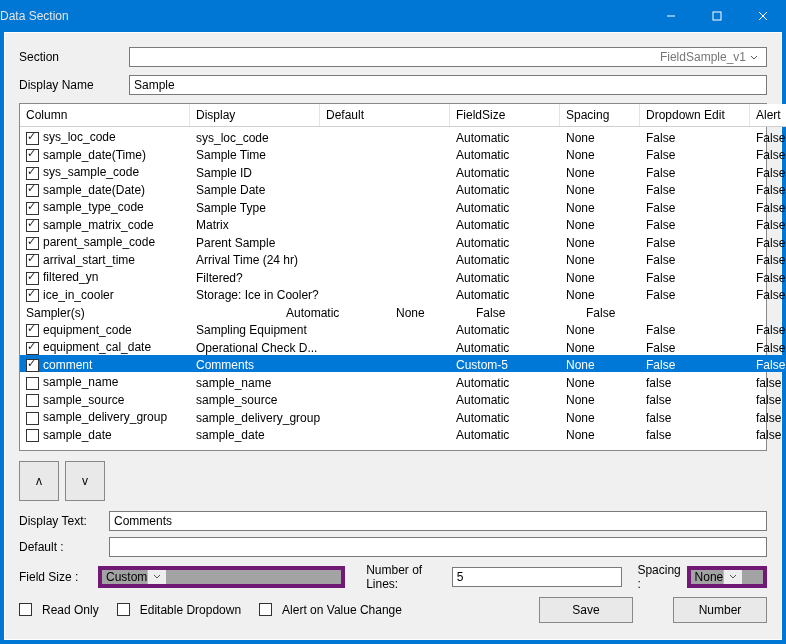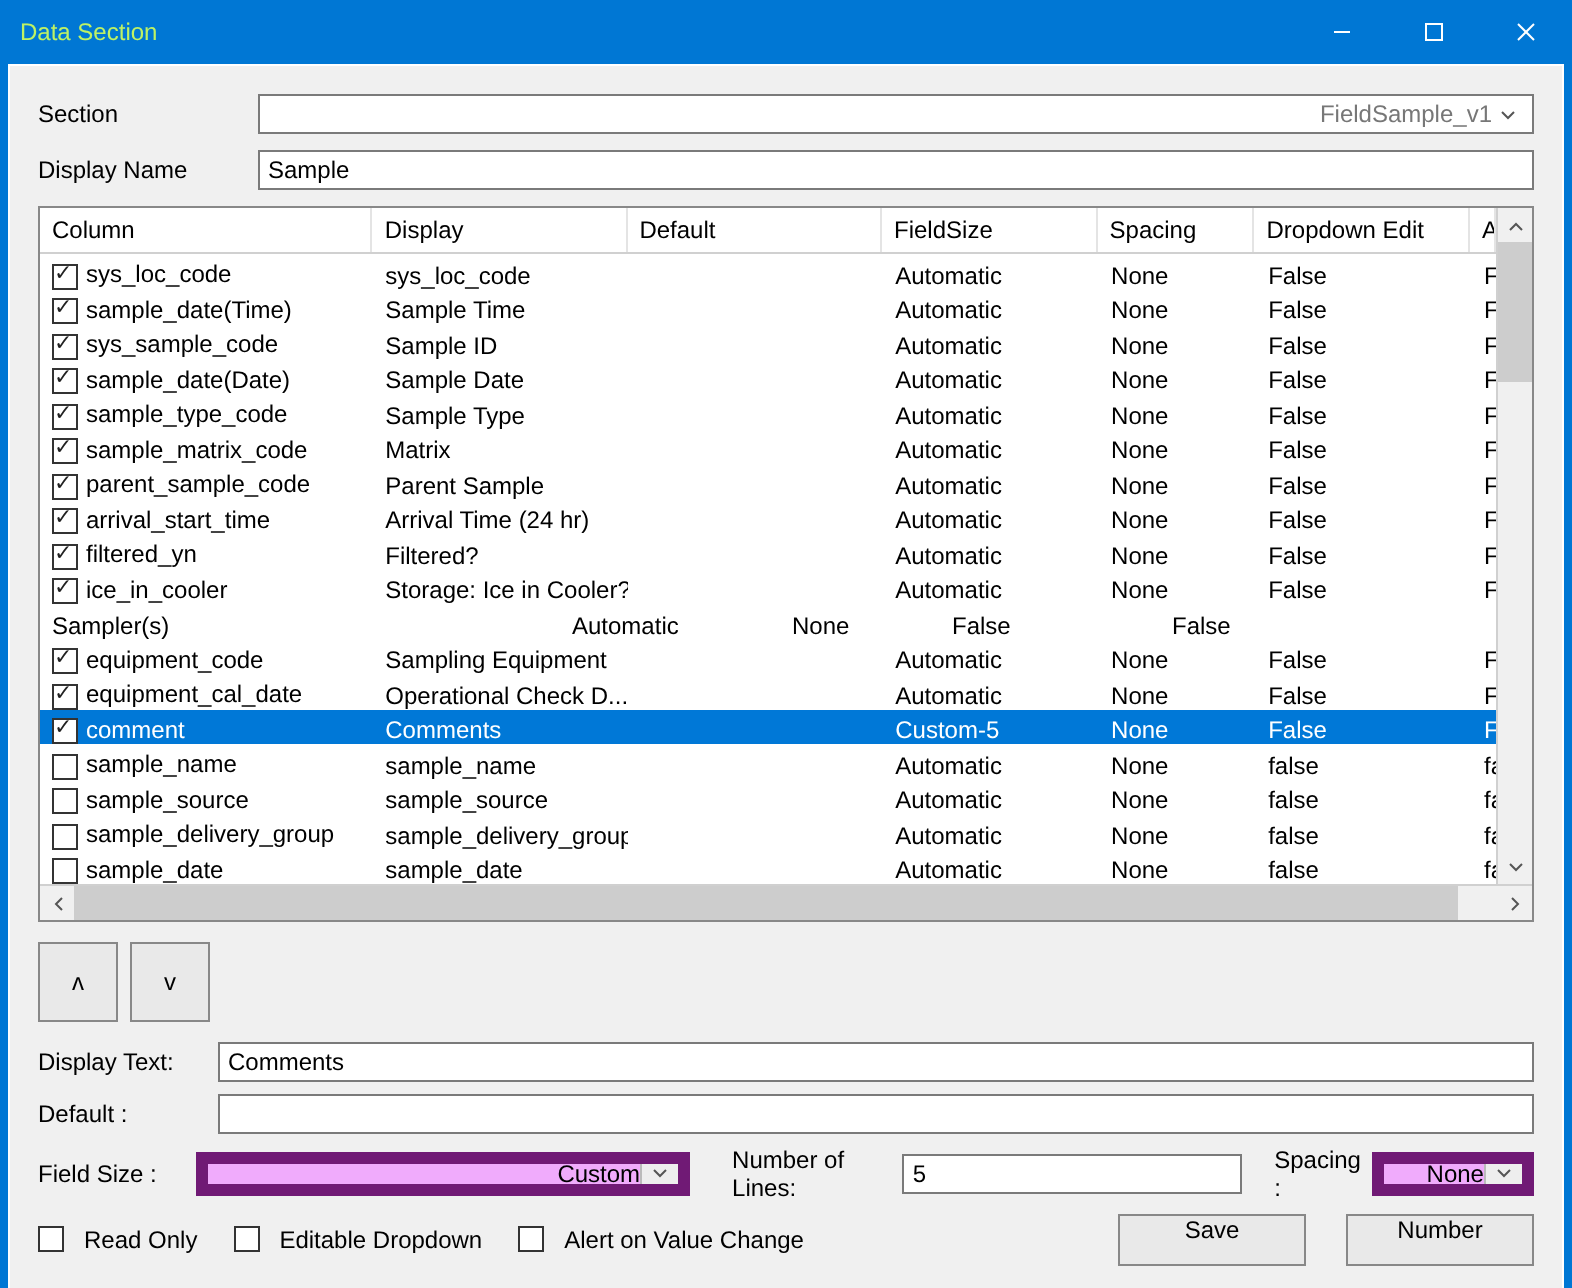--- a/index.html
+++ b/index.html
@@ -1,28 +1,28 @@
 <!DOCTYPE html>
 <html><head>
 <meta charset="utf-8">
 <style>
 html,body{margin:0;padding:0;font-family:"Segoe UI",Tahoma,sans-serif;font-size:12px;color:#000;background:#0077d4}
 .window{width:786px;height:644px;background:#0077d4;display:flex;flex-direction:column;box-sizing:border-box}
-.titlebar{height:32px;background:#0077d4;color:#bef264;display:flex;align-items:center;padding-left:10px}
+.titlebar{height:32px;background:#0077d4;color:#e5e5e5;display:flex;align-items:center;}
 .titlebar .title{flex:1;font-size:12px}
 .tbtn{width:46px;height:32px;display:flex;align-items:center;justify-content:center;color:#fff}
 .tbtn svg{stroke:#fff;fill:none;stroke-width:1}
 .client{flex:1;background:#f0f0f0;margin:0 4px 4px 4px;border:1px solid #fff;padding:14px 14px 10px 14px;display:flex;flex-direction:column;box-sizing:border-box}
 .row{display:flex;align-items:center;margin-bottom:8px}
 .lbl{width:110px}
 .combo,.txt{flex:1;height:20px;border:1px solid #7a7a7a;background:#fff;padding:0 4px;font:inherit;box-sizing:border-box}
 .combo{display:flex;align-items:center;justify-content:flex-end;color:#777}
 .combo .arrow,.dd .arrow{width:16px;text-align:center;color:#555}
 .arrow svg{stroke:#555;fill:none;stroke-width:1}
-.grid{flex:1;min-height:0;border:1px solid #888;background:#fff;display:flex;flex-direction:column}
+.grid{flex:1;min-height:0;border:1px solid #888;background:#fff;display:flex;flex-direction:row}
 .ghead{display:flex;background:#fff;border-bottom:1px solid #d0d0d0}
 .ghead div{border-right:1px solid #e4e4e4;padding:4px 6px;box-sizing:border-box;background:#fff;font-weight:400;white-space:nowrap;overflow:hidden}
 .gbody{flex:1;overflow:hidden;position:relative}
 .grow{display:flex;height:17.5px;align-items:flex-end}
 .grow div{padding:0 6px;box-sizing:border-box;white-space:nowrap;overflow:hidden}
 .grow.sel{background:#0078d7;color:#fff}
 .cb{display:inline-block;width:13px;height:13px;border:1px solid #333;background:#fff;margin-right:4px;position:relative;vertical-align:middle;box-sizing:border-box}
 .cb.ck::after{content:"✓";position:absolute;top:-3px;left:0;font-size:11px;color:#222}
 .grow.sel .cb.ck::after{color:#222}
 .vscroll{width:17px;background:#f0f0f0;border-left:1px solid #d0d0d0;display:flex;flex-direction:column}
@@ -33,24 +33,24 @@
 .hscroll .btn{width:17px;display:flex;align-items:center;justify-content:center}
 .hscroll .track{flex:1;position:relative}
 .hscroll .thumb{position:absolute;top:0;bottom:0;left:0;right:20px;background:#cdcdcd}
 .c0{width:170px}.c1{width:130px}.c2{width:130px}.c3{width:110px}.c4{width:80px}.c5{width:110px}.c6{width:50px;flex:1}
 .midrow{display:flex;margin-top:10px;margin-bottom:10px}
 .sq{width:38px;height:38px;border:1px solid #888;background:#e9e9e9;display:flex;align-items:center;justify-content:center;margin-right:6px;font-size:12px}
 .info{flex:1;position:relative;border:1px solid #bdbdbd;margin-left:6px;padding:8px}
 .info .legend{position:absolute;top:-8px;left:8px;background:#f0f0f0;padding:0 4px;font-size:11px}
 .bottom-form .row{margin-bottom:6px}
 .bottom-form .lbl{width:90px}
-.dd{width:280px;height:22px;border:6px solid #701a75;background:#f0abfc;display:flex;align-items:center;justify-content:flex-end;padding:0 0 0 4px;box-sizing:border-box}
+.dd{width:280px;height:22px;border:4px solid #701a75;background:#a3a3a3;display:flex;align-items:center;justify-content:flex-start;padding:0 0 0 4px;box-sizing:border-box}
 .dd .arrow{width:18px;height:100%;border-left:1px solid #bbb;background:#eee;display:flex;align-items:center;justify-content:center}
 .small-dd{width:90px}
-.pbtn{width:92px;height:24px;border:1px solid #888;background:#e9e9e9;margin-left:20px;display:flex;align-items:flex-start;justify-content:center}
+.pbtn{width:92px;height:24px;border:1px solid #888;background:#e9e9e9;margin-left:40px;display:flex;align-items:center;justify-content:center}
 .chks{display:flex;align-items:flex-start;gap:6px}
 </style>
 </head>
 <body>
 
 <div class="window">
   <div class="titlebar">
     <div class="title">Data Section</div>
     <div class="tbtn">
         <svg width="10" height="10">

